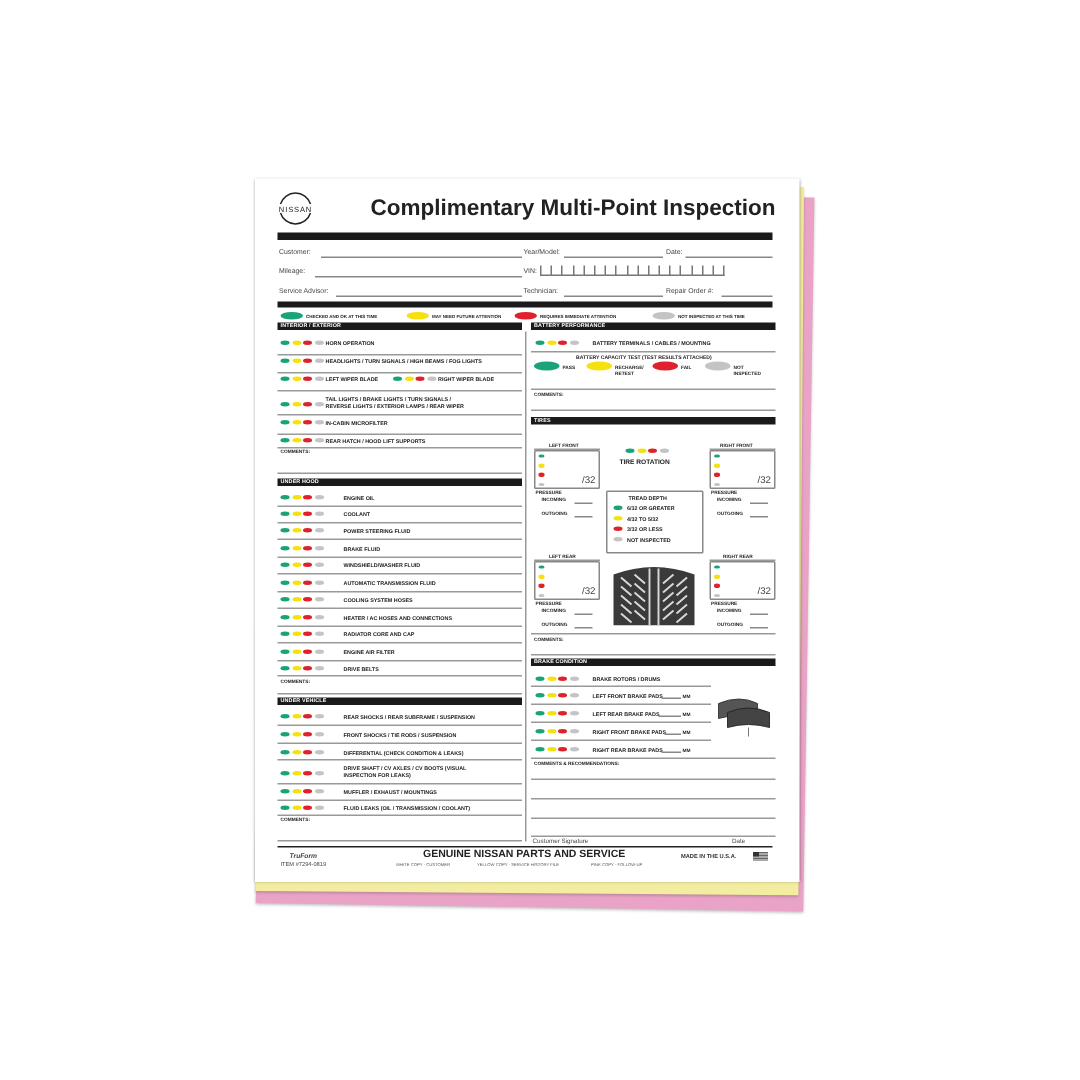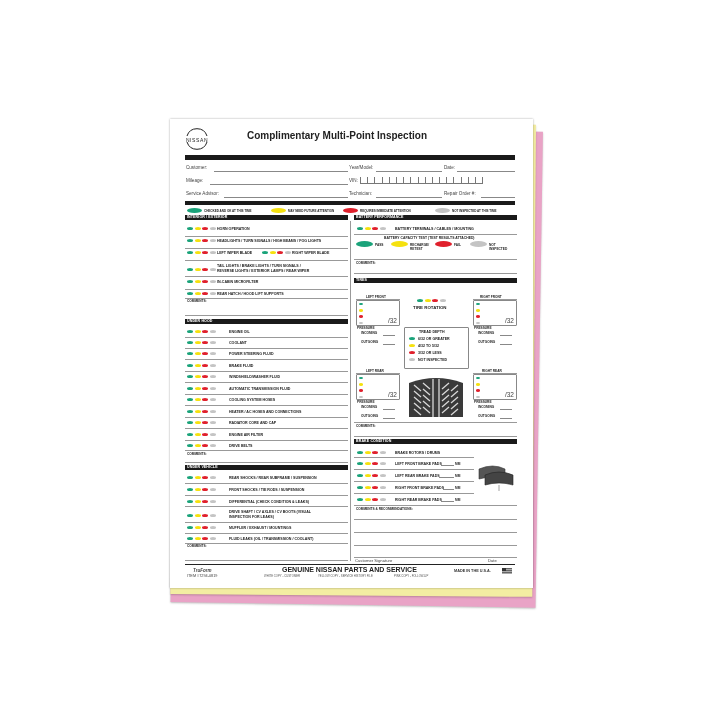--- a/index.html
+++ b/index.html
@@ -33,21 +33,21 @@
 
 <div class="sheet white">
 
   <div class="abs" style="left:14px;top:7px;width:26px;height:26px;">
     <svg width="26" height="26" viewBox="0 0 26 26">
       <path d="M3 10 A10.5 10.5 0 0 1 23 10" fill="none" stroke="#222" stroke-width="1"></path>
       <path d="M3 16 A10.5 10.5 0 0 0 23 16" fill="none" stroke="#222" stroke-width="1"></path>
     </svg>
     <div class="abs" style="left:0;top:10.5px;width:26px;text-align:center;font-size:5px;letter-spacing:.6px;color:#222;">NISSAN</div>
   </div>
-  <div class="abs" style="left:77px;top:11px;font-size:10px;font-weight:bold;color:#222;white-space:nowrap;text-align:center;">Complimentary Multi-Point Inspection</div>
+  <div class="abs" style="left:77px;top:11px;font-size:15px;font-weight:bold;color:#222;white-space:nowrap;text-align:center;">Complimentary Multi-Point Inspection</div>
 
   <div class="bar" style="left:15px;top:36px;width:330px;height:5px;"></div>
 
   <div class="lbl" style="left:16px;top:46px;">Customer:</div>
   <div class="line" style="left:44px;top:52px;width:134px;"></div>
   <div class="lbl" style="left:179px;top:46px;">Year/Model:</div>
   <div class="line" style="left:206px;top:52px;width:66px;"></div>
   <div class="lbl" style="left:274px;top:46px;">Date:</div>
   <div class="line" style="left:287px;top:52px;width:58px;"></div>
 

